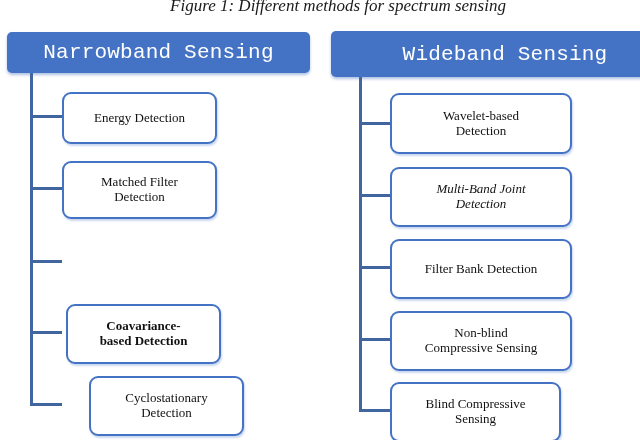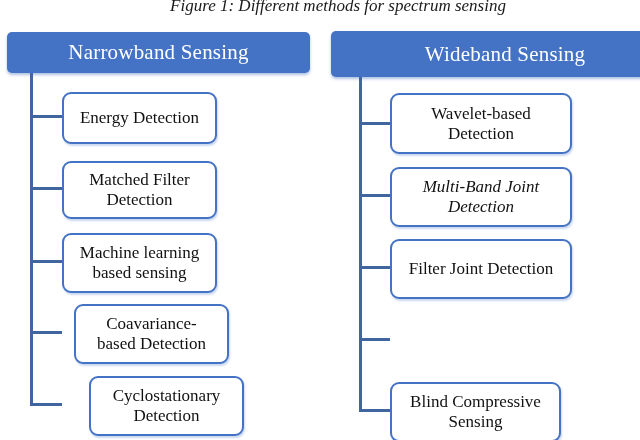--- a/index.html
+++ b/index.html
@@ -13,27 +13,28 @@
   }
   .caption{
     position:absolute; top:-4px; left:0; width:100%; text-align:center;
     font-style:italic; font-size:17px; color:#1a1a1a;
   }
   .hdr{
     position:absolute; background:var(--header-fill); color:var(--header-text);
     border-radius:5px; display:flex; align-items:center; justify-content:center;
     font-size:21px; letter-spacing:.2px;
     box-shadow:0 2px 3px rgba(110,140,200,.55);
+    font-family:Liberation Mono, monospace;
   }
   .hdr-nb{ left:7px;  top:32px; width:303px; height:41px; }
   .hdr-wb{ left:331px; top:31px; width:348px; height:46px; }
   .node{
     position:absolute; background:#fff; border:2px solid var(--box-border);
     border-radius:9px; display:flex; align-items:center; justify-content:center;
-    text-align:center; font-size:17px; line-height:1.15; color:var(--box-text);
+    text-align:center; font-size:13px; line-height:1.15; color:var(--box-text);
     box-shadow:1px 2px 2px rgba(68,114,196,.28);
   }
   .node-label{ white-space:pre-line; padding:0 4px; }
   .line{ position:absolute; background:var(--connector); }
 </style>
 </head>
 <body>
 
 <div class="canvas">
 
@@ -60,42 +61,42 @@
   <div class="line" style="left:360px; top:338px; width:30px; height:3px;"></div>
   <div class="line" style="left:360px; top:409px; width:30px; height:3px;"></div>
 
   <div class="node" style="left:62px; top:92px; width:151px; height:48px;">
     <span class="node-label">Energy Detection</span>
   </div>
   <div class="node" style="left:62px; top:161px; width:151px; height:54px;justify-content:center;">
     <span class="node-label">Matched Filter
 Detection</span>
   </div>
-  <div class="node" style="left:62px; top:233px; width:151px; height:56px;">
-    <span class="node-label">Machine learning
-based sensing</span>
-  </div>
-  <div class="node" style="left:74px; top:304px; width:151px; height:56px;">
+  <div class="node" style="left:66px; top:304px; width:151px; height:56px;font-weight:bold;">
     <span class="node-label">Coavariance-
 based Detection</span>
   </div>
   <div class="node" style="left:62px; top:376px; width:151px; height:56px;margin-left:27px;">
     <span class="node-label">Cyclostationary
 Detection</span>
   </div>
 
   <div class="node" style="left:390px; top:93px; width:178px; height:57px;">
     <span class="node-label">Wavelet-based
 Detection</span>
   </div>
   <div class="node" style="left:390px; top:167px; width:178px; height:56px;font-style:italic;">
     <span class="node-label">Multi-Band Joint
 Detection</span>
   </div>
   <div class="node" style="left:390px; top:239px; width:178px; height:56px;">
-    <span class="node-label">Filter Joint Detection</span>
+    <span class="node-label">Filter Bank Detection</span>
+  </div>
+  <div class="node" style="left:390px; top:311px; width:178px; height:56px;">
+    <span class="node-label">Non-blind
+Compressive Sensing</span>
   </div>
   <div class="node" style="left:390px; top:382px; width:167px; height:56px;">
     <span class="node-label">Blind Compressive
 Sensing</span>
   </div>
 
 </div>
 
 </body></html>

